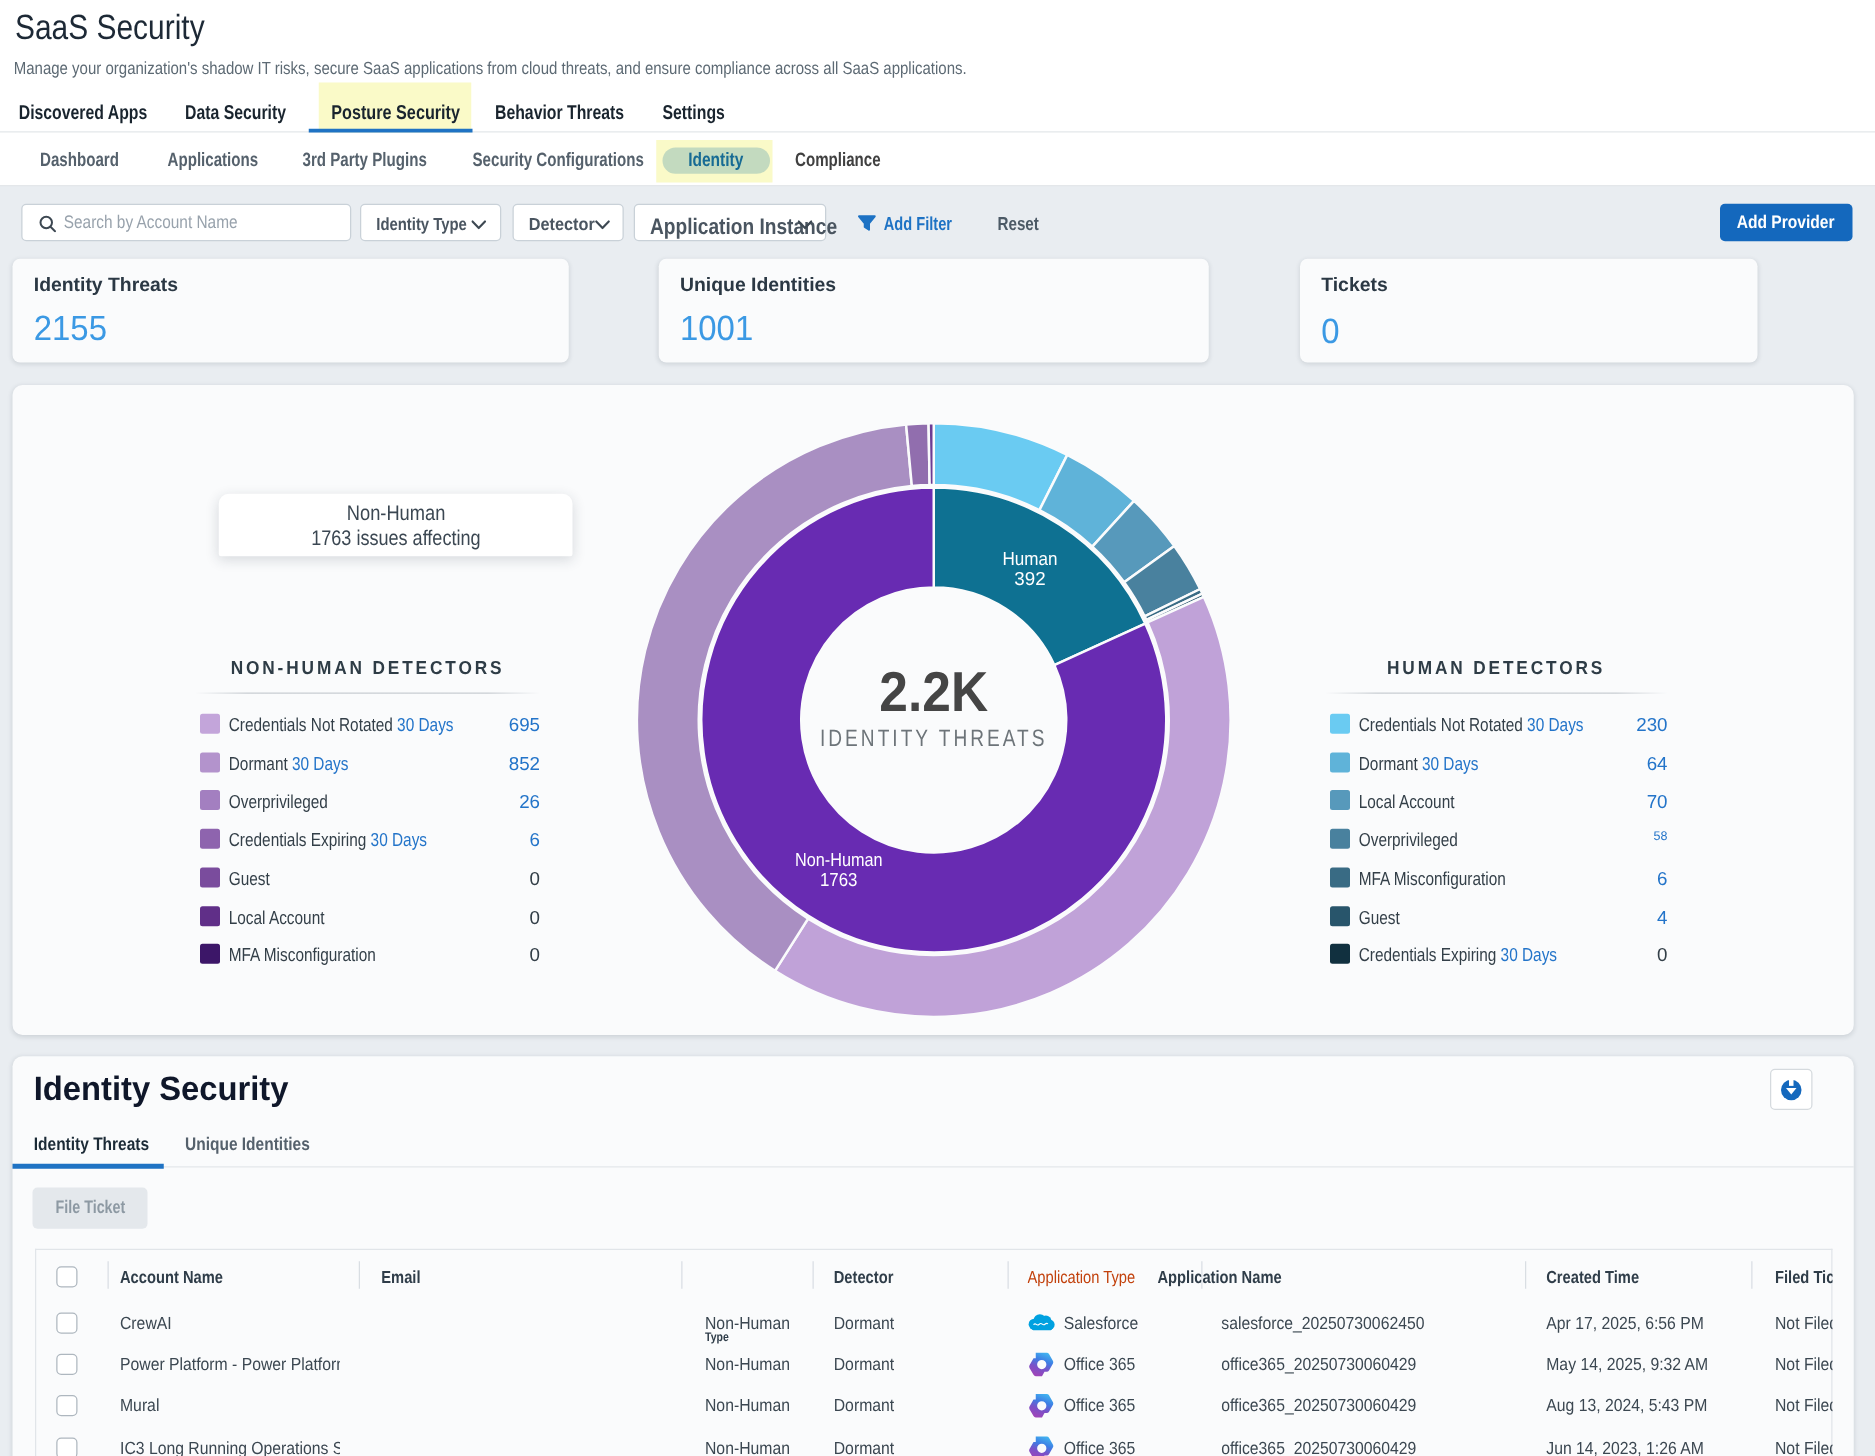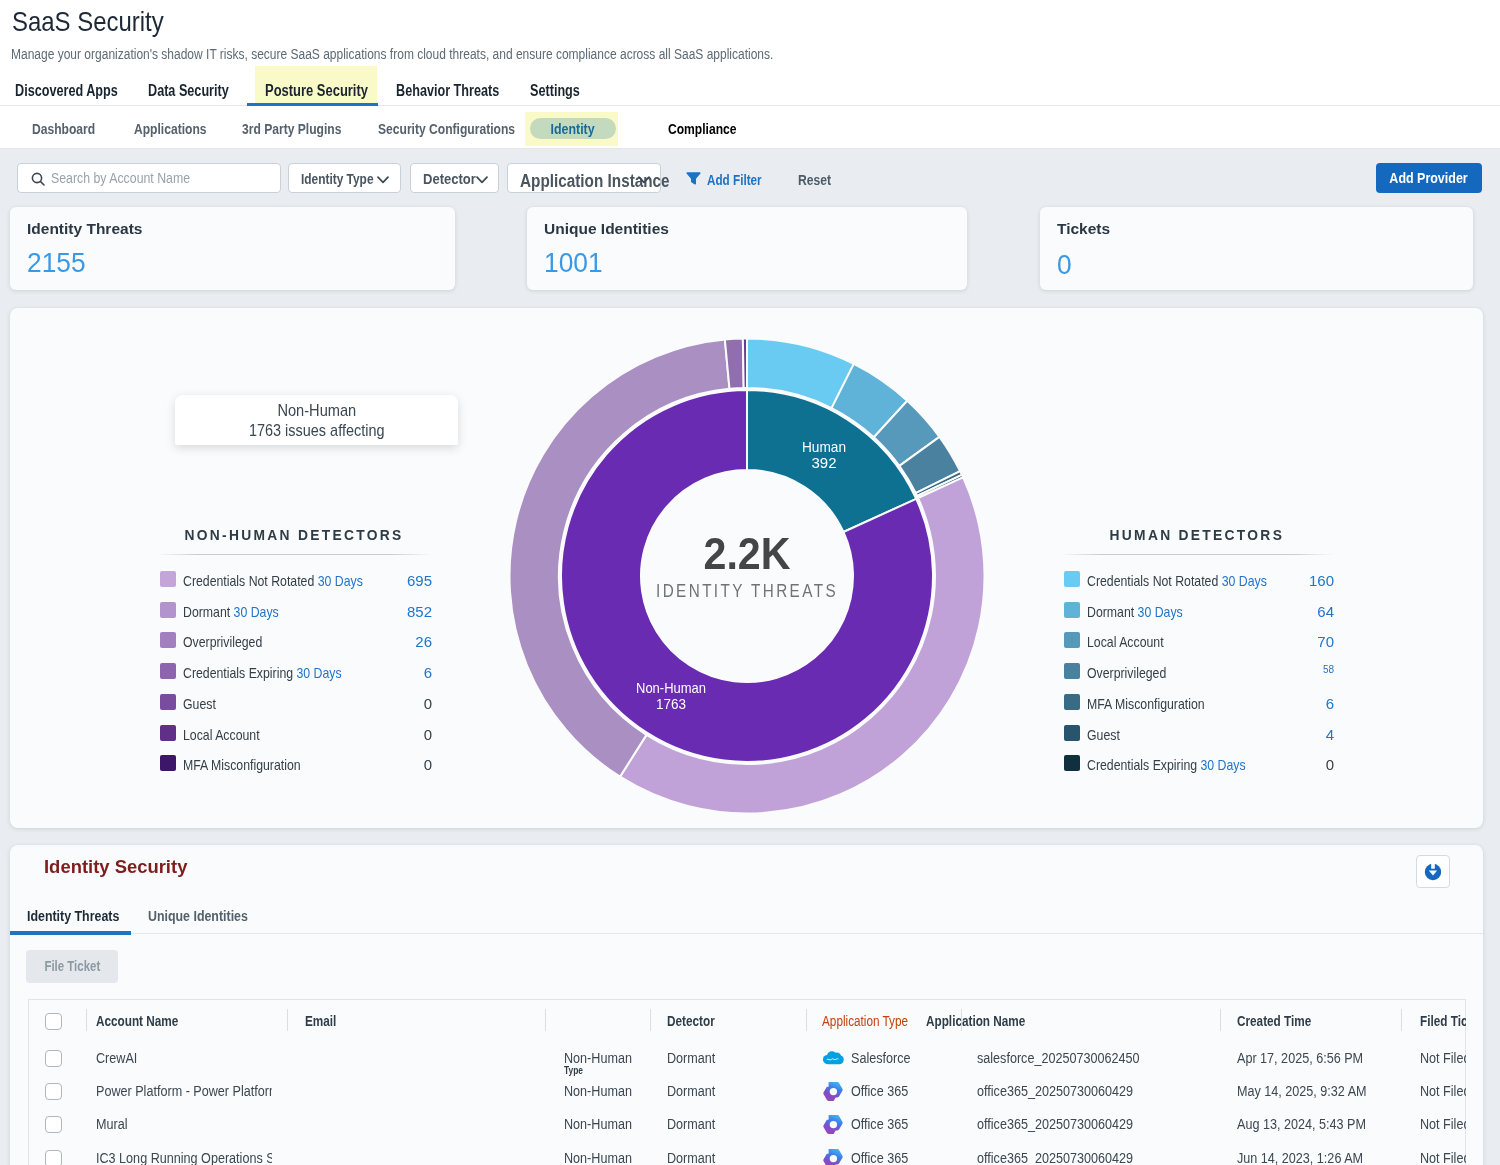--- a/index.html
+++ b/index.html
@@ -22,21 +22,21 @@
 <div class="abs" style="left:396px;top:82px;font-size:16px;font-weight:700;color:#19242e;white-space:nowrap;"><span class="sx" style="transform:scaleX(0.79);">Behavior Threats</span></div>
 <div class="abs" style="left:530px;top:82px;font-size:16px;font-weight:700;color:#19242e;white-space:nowrap;"><span class="sx" style="transform:scaleX(0.79);">Settings</span></div>
 <div class="abs" style="left:255px;top:66px;width:122px;height:40px;background:#fafac8;"></div>
 <div class="abs" style="left:265px;top:82px;font-size:16px;font-weight:700;color:#19242e;white-space:nowrap;"><span class="sx" style="transform:scaleX(0.81);">Posture Security</span></div>
 <div class="abs" style="left:247px;top:103px;width:131px;height:3px;background:#1f73c4;"></div>
 <div class="abs" style="left:0;top:148px;width:1500px;height:1px;background:#e4e7ea;"></div>
 <div class="abs" style="left:32px;top:120px;font-size:15.5px;font-weight:600;color:#55616c;white-space:nowrap;"><span class="sx" style="transform:scaleX(0.78);">Dashboard</span></div>
 <div class="abs" style="left:134px;top:120px;font-size:15.5px;font-weight:600;color:#55616c;white-space:nowrap;"><span class="sx" style="transform:scaleX(0.78);">Applications</span></div>
 <div class="abs" style="left:242px;top:120px;font-size:15.5px;font-weight:600;color:#55616c;white-space:nowrap;"><span class="sx" style="transform:scaleX(0.78);">3rd Party Plugins</span></div>
 <div class="abs" style="left:378px;top:120px;font-size:15.5px;font-weight:600;color:#55616c;white-space:nowrap;"><span class="sx" style="transform:scaleX(0.78);">Security Configurations</span></div>
-<div class="abs" style="left:636px;top:120px;font-size:15.5px;font-weight:600;color:#000000;white-space:nowrap;margin-left:32px;"><span class="sx" style="transform:scaleX(0.78);">Compliance</span></div>
+<div class="abs" style="left:636px;top:120px;font-size:15.5px;font-weight:600;color:#404040;white-space:nowrap;"><span class="sx" style="transform:scaleX(0.78);">Compliance</span></div>
 <div class="abs" style="left:525px;top:112px;width:93px;height:34px;background:#fafac8;"></div>
 <div class="abs" style="left:530px;top:118px;width:86px;height:21px;background:#c3dabf;border-radius:11px;"></div>
 <div class="abs" style="left:530px;top:120px;width:86px;font-size:15.5px;font-weight:700;color:#176b94;text-align:center;"><span class="sxc" style="transform:scaleX(.8);">Identity</span></div>
 <div class="abs" style="left:17px;top:163px;width:264px;height:30px;background:#fff;border:1px solid #c9d1d8;border-radius:4px;">
 <svg width="14" height="14" viewBox="0 0 14 14" style="position:absolute;left:13px;top:8px;">
       <circle cx="6" cy="6" r="4.6" fill="none" stroke="#3d4852" stroke-width="1.6"></circle>
       <line x1="9.6" y1="9.6" x2="13" y2="13" stroke="#3d4852" stroke-width="1.6" stroke-linecap="round"></line>
     </svg>
 <div style="position:absolute;left:33px;top:6px;font-size:14.5px;color:#98a2ac;white-space:nowrap;"><span class="sx" style="transform:scaleX(.85);">Search by Account Name</span></div>
 </div>
@@ -65,21 +65,21 @@
 <div class="abs" style="left:798px;top:171px;font-size:15px;font-weight:600;color:#4c5a66;white-space:nowrap;"><span class="sx" style="transform:scaleX(0.81);">Reset</span></div>
 <div class="abs" style="left:1376px;top:163px;width:106px;height:30px;background:#1468bd;border-radius:4px;text-align:center;line-height:30px;font-size:14.5px;font-weight:700;color:#fff;"><span class="sxc" style="transform:scaleX(.86);">Add Provider</span></div>
 <div class="card" style="left:10px;top:207px;width:445px;height:83px;border-radius:6px;">
     <div style="position:absolute;left:17px;top:13px;font-size:15.5px;font-weight:600;color:#2b3844;white-space:nowrap;">Identity Threats</div>
     <div style="position:absolute;left:17px;top:40px;font-size:28px;color:#3b99e4;white-space:nowrap;"><span class="sx" style="transform:scaleX(.94);">2155</span></div>
   </div>
 <div class="card" style="left:527px;top:207px;width:440px;height:83px;border-radius:6px;">
     <div style="position:absolute;left:17px;top:13px;font-size:15.5px;font-weight:600;color:#2b3844;white-space:nowrap;">Unique Identities</div>
     <div style="position:absolute;left:17px;top:40px;font-size:28px;color:#3b99e4;white-space:nowrap;"><span class="sx" style="transform:scaleX(.94);">1001</span></div>
   </div>
-<div class="card" style="left:1040px;top:207px;width:433px;height:83px;border-radius:6px;padding-left:29px;">
+<div class="card" style="left:1040px;top:207px;width:366px;height:83px;border-radius:6px;padding-left:29px;">
     <div style="position:absolute;left:17px;top:13px;font-size:15.5px;font-weight:600;color:#2b3844;white-space:nowrap;">Tickets</div>
     <div style="position:absolute;left:17px;top:42px;font-size:28px;color:#3b99e4;white-space:nowrap;"><span class="sx" style="transform:scaleX(.94);">0</span></div>
   </div>
 <div class="card" style="left:10px;top:308px;width:1473px;height:520px;"></div>
 <svg class="abs" width="480" height="480" viewBox="0 0 480 480" style="left:507px;top:336px;">
     <path d="M240.00 2.50 A237.5 237.5 0 0 1 346.82 27.88 L324.56 72.09 A188 188 0 0 0 240.00 52.00 Z" fill="#6acbf2" stroke="#fafbfc" stroke-width="2" stroke-linejoin="round"></path>
 <path d="M346.82 27.88 A237.5 237.5 0 0 1 400.24 64.71 L366.85 101.24 A188 188 0 0 0 324.56 72.09 Z" fill="#5fb3d9" stroke="#fafbfc" stroke-width="2" stroke-linejoin="round"></path>
 <path d="M400.24 64.71 A237.5 237.5 0 0 1 432.45 100.82 L392.34 129.83 A188 188 0 0 0 366.85 101.24 Z" fill="#5799bb" stroke="#fafbfc" stroke-width="2" stroke-linejoin="round"></path>
 <path d="M432.45 100.82 A237.5 237.5 0 0 1 453.13 135.20 L408.71 157.04 A188 188 0 0 0 392.34 129.83 Z" fill="#49819e" stroke="#fafbfc" stroke-width="2" stroke-linejoin="round"></path>
 <path d="M453.13 135.20 A237.5 237.5 0 0 1 454.93 138.94 L410.13 160.00 A188 188 0 0 0 408.71 157.04 Z" fill="#396b84" stroke="#fafbfc" stroke-width="2" stroke-linejoin="round"></path>
@@ -136,21 +136,21 @@
 <div class="abs" style="left:156px;top:755.2px;width:276px;height:17px;">
 <span style="position:absolute;left:4px;top:0;width:16px;height:16px;border-radius:2px;background:#3c1668;"></span>
 <span style="position:absolute;left:27px;top:1px;font-size:15px;color:#333f48;white-space:nowrap;"><span class="sx" style="transform:scaleX(.82);">MFA Misconfiguration</span></span>
 <span style="position:absolute;right:0;top:1px;font-size:15px;color:#333f48;">0</span>
 </div>
 <div class="abs" style="left:1060px;top:526px;width:274px;text-align:center;font-size:15px;font-weight:700;letter-spacing:2.5px;color:#2e3c46;white-space:nowrap;"><span class="sxc" style="transform:scaleX(0.92);">HUMAN DETECTORS</span></div>
 <div class="abs" style="left:1060px;top:554px;width:274px;height:1px;background:linear-gradient(90deg,rgba(200,205,210,0),#c8cdd2 15%,#c8cdd2 85%,rgba(200,205,210,0));"></div>
 <div class="abs" style="left:1060px;top:571.0px;width:274px;height:17px;">
 <span style="position:absolute;left:4px;top:0;width:16px;height:16px;border-radius:2px;background:#6acbf2;"></span>
 <span style="position:absolute;left:27px;top:1px;font-size:15px;color:#333f48;white-space:nowrap;"><span class="sx" style="transform:scaleX(.82);">Credentials Not Rotated <span style="color:#2374c9;">30 Days</span></span></span>
-<span style="position:absolute;right:0;top:1px;font-size:15px;color:#2374c9;">160</span>
+<span style="position:absolute;right:0;top:1px;font-size:15px;color:#2374c9;">230</span>
 </div>
 <div class="abs" style="left:1060px;top:601.7px;width:274px;height:17px;">
 <span style="position:absolute;left:4px;top:0;width:16px;height:16px;border-radius:2px;background:#5fb3d9;"></span>
 <span style="position:absolute;left:27px;top:1px;font-size:15px;color:#333f48;white-space:nowrap;"><span class="sx" style="transform:scaleX(.82);">Dormant <span style="color:#2374c9;">30 Days</span></span></span>
 <span style="position:absolute;right:0;top:1px;font-size:15px;color:#2374c9;">64</span>
 </div>
 <div class="abs" style="left:1060px;top:632.4px;width:274px;height:17px;">
 <span style="position:absolute;left:4px;top:0;width:16px;height:16px;border-radius:2px;background:#5799bb;"></span>
 <span style="position:absolute;left:27px;top:1px;font-size:15px;color:#333f48;white-space:nowrap;"><span class="sx" style="transform:scaleX(.82);">Local Account</span></span>
 <span style="position:absolute;right:0;top:1px;font-size:15px;color:#2374c9;">70</span>
@@ -169,21 +169,21 @@
 <span style="position:absolute;left:4px;top:0;width:16px;height:16px;border-radius:2px;background:#28556b;"></span>
 <span style="position:absolute;left:27px;top:1px;font-size:15px;color:#333f48;white-space:nowrap;"><span class="sx" style="transform:scaleX(.82);">Guest</span></span>
 <span style="position:absolute;right:0;top:1px;font-size:15px;color:#2374c9;">4</span>
 </div>
 <div class="abs" style="left:1060px;top:755.2px;width:274px;height:17px;">
 <span style="position:absolute;left:4px;top:0;width:16px;height:16px;border-radius:2px;background:#11303f;"></span>
 <span style="position:absolute;left:27px;top:1px;font-size:15px;color:#333f48;white-space:nowrap;"><span class="sx" style="transform:scaleX(.82);">Credentials Expiring <span style="color:#2374c9;">30 Days</span></span></span>
 <span style="position:absolute;right:0;top:1px;font-size:15px;color:#333f48;">0</span>
 </div>
 <div class="card" style="left:10px;top:845px;width:1473px;height:330px;border-bottom-left-radius:0;border-bottom-right-radius:0;"></div>
-<div class="abs" style="left:44px;top:856px;font-size:19px;font-weight:700;color:#7f1d1d;white-space:nowrap;"><span class="sx" style="transform:scaleX(0.97);">Identity Security</span></div>
+<div class="abs" style="left:27px;top:856px;font-size:27px;font-weight:700;color:#0f172a;white-space:nowrap;"><span class="sx" style="transform:scaleX(0.97);">Identity Security</span></div>
 <div class="abs" style="left:1416px;top:855px;width:34px;height:33px;background:#fff;border:1px solid #d5dade;border-radius:4px;">
 <svg width="18" height="18" viewBox="0 0 18 18" style="position:absolute;left:7px;top:7px;">
 <circle cx="9" cy="9" r="8.2" fill="#1468bd"></circle>
 <rect x="7.2" y="-0.5" width="3.6" height="6.2" fill="#fff"></rect>
 <path d="M9 12.6 L4.8 7.4 L13.2 7.4 Z" fill="#fff"></path>
 </svg>
   </div>
 <div class="abs" style="left:10px;top:933px;width:1473px;height:1px;background:#e4e7ea;"></div>
 <div class="abs" style="left:27px;top:908px;font-size:14.5px;font-weight:700;color:#1b2a36;white-space:nowrap;"><span class="sx" style="transform:scaleX(0.855);">Identity Threats</span></div>
 <div class="abs" style="left:10px;top:931px;width:121px;height:3.5px;background:#1f73c4;"></div>

